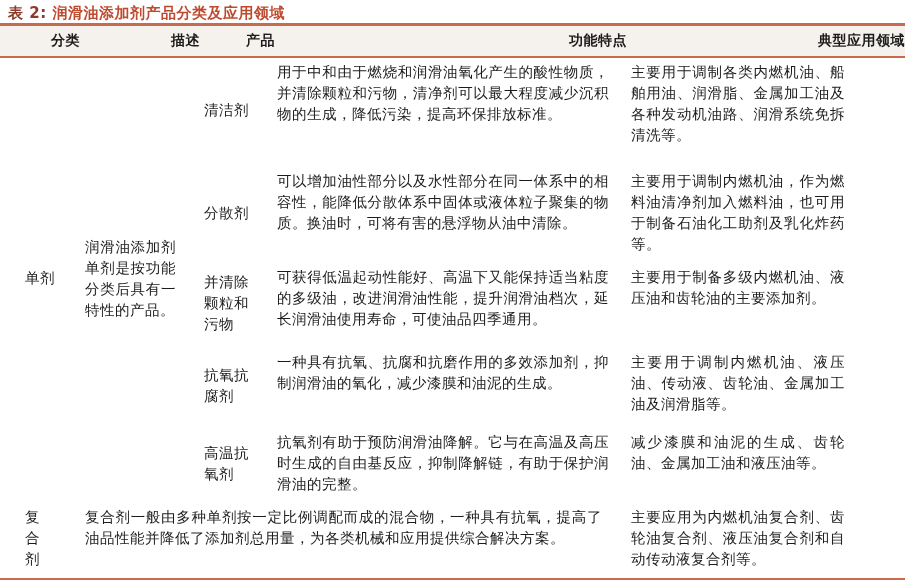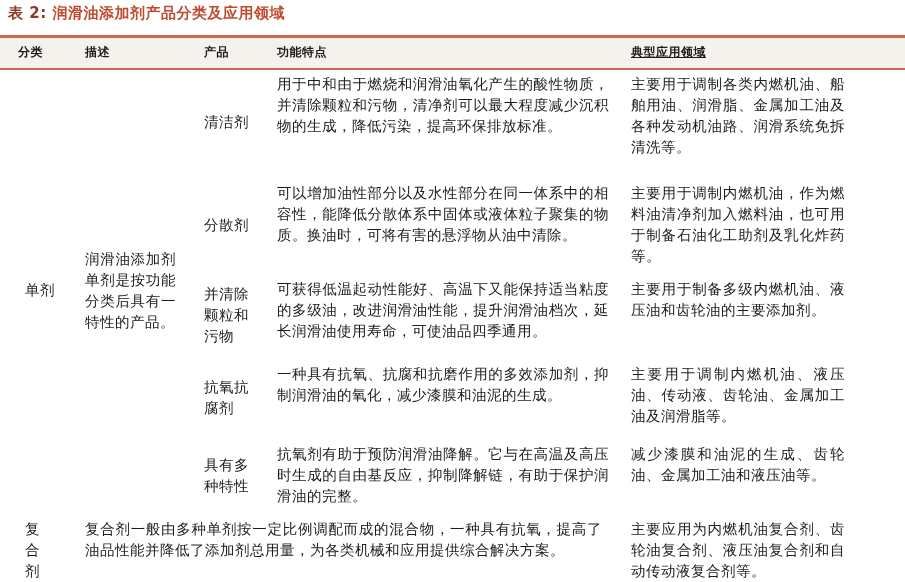--- a/index.html
+++ b/index.html
@@ -6,21 +6,21 @@
   html, body {
     width: 905px; height: 582px;
     background: #ffffff;
     font-family: "DejaVu Sans", sans-serif;
     color: #1c1c1c;
     overflow: hidden;
   }
   .page { width: 905px; height: 582px; background: #fff; }
 
   .table-title {
-    padding: 4px 0 12px 8px;
+    padding: 4px 0 0 8px;
     font-size: 15px;
     font-weight: bold;
     letter-spacing: 0.5px;
     white-space: nowrap;
     border-radius: 12px;
   }
   .title-label { color: #8e3a2b; }
   .title-text  { color: #be4b2f; }
 
   table.data-table {
@@ -37,29 +37,29 @@
   col.c4 { width: 352px; }
   col.c5 { width: 278px; }
 
   thead tr {
     background: #f5f1ed;
     border-top: 3px solid #c76a4d;
     border-bottom: 2px solid #c76a4d;
   }
   thead th {
     font-weight: bold;
-    text-align: left;
+    text-align: right;
     padding: 4px 0 5px 0;
-    font-size: 12px;
+    font-size: 14px;
   }
   th.h-cat  { padding-left: 18px; }
   th.h-desc { padding-left: 5px; }
   th.h-prod { padding-left: 4px; }
   th.h-feat { padding-left: 2px; }
-  th.h-app  { padding-left: 4px; text-decoration: underline; }
+  th.h-app  { padding-left: 4px; }
 
   tbody { border-bottom: 2.5px solid #c76a4d; }
   tbody td { vertical-align: top; padding-top: 4px; padding-bottom: 8px; }
 
   td.cat-cell {
     vertical-align: middle;
     padding-left: 25px;
     padding-right: 10px;
   }
   td.cat-compound {
@@ -145,21 +145,21 @@
         <td class="prod-cell">并清除颗粒和污物</td>
         <td class="feat-cell">可获得低温起动性能好、高温下又能保持适当粘度的多级油，改进润滑油性能，提升润滑油档次，延长润滑油使用寿命，可使油品四季通用。</td>
         <td class="app-cell">主要用于制备多级内燃机油、液压油和齿轮油的主要添加剂。</td>
       </tr>
       <tr class="r4">
         <td class="prod-cell">抗氧抗腐剂</td>
         <td class="feat-cell">一种具有抗氧、抗腐和抗磨作用的多效添加剂，抑制润滑油的氧化，减少漆膜和油泥的生成。</td>
         <td class="app-cell">主要用于调制内燃机油、液压油、传动液、齿轮油、金属加工油及润滑脂等。</td>
       </tr>
       <tr class="r5">
-        <td class="prod-cell">具有多种特性</td>
+        <td class="prod-cell">高温抗氧剂</td>
         <td class="feat-cell">抗氧剂有助于预防润滑油降解。它与在高温及高压时生成的自由基反应，抑制降解链，有助于保护润滑油的完整。</td>
         <td class="app-cell">减少漆膜和油泥的生成、齿轮油、金属加工油和液压油等。</td>
       </tr>
       <tr class="r6">
         <td class="cat-cell cat-compound">复合剂</td>
         <td class="desc-cell desc-compound" colspan="3">复合剂一般由多种单剂按一定比例调配而成的混合物，一种具有抗氧，提高了油品性能并降低了添加剂总用量，为各类机械和应用提供综合解决方案。</td>
         <td class="app-cell">主要应用为内燃机油复合剂、齿轮油复合剂、液压油复合剂和自动传动液复合剂等。</td>
       </tr>
     </tbody>
   </table>

